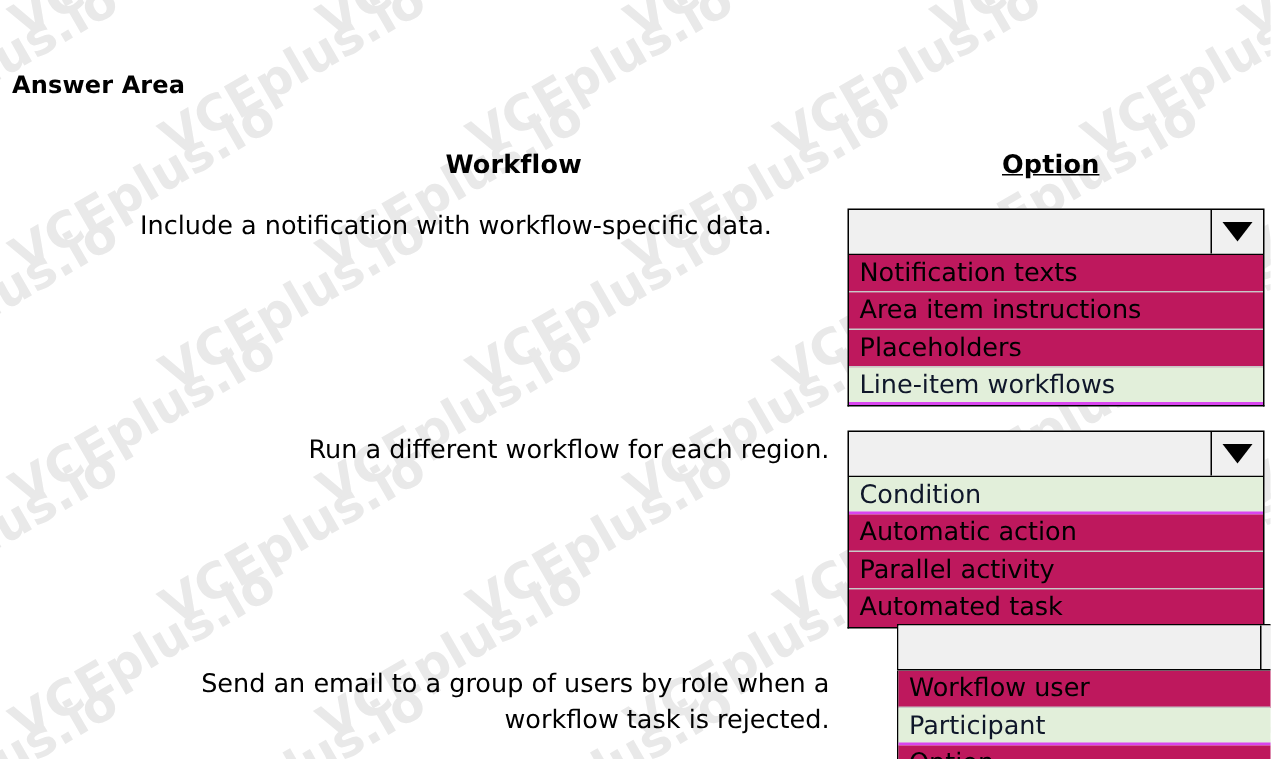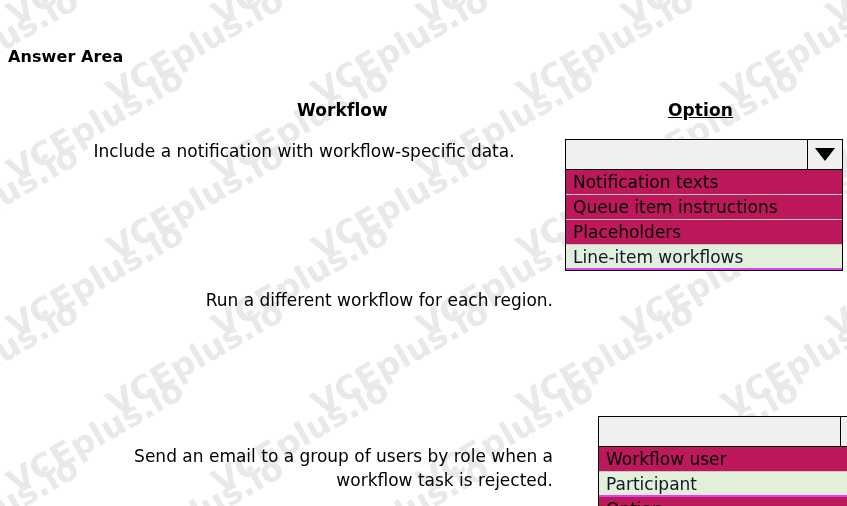--- a/index.html
+++ b/index.html
@@ -208,26 +208,40 @@
 
   <div class="dropdown-group" id="dropdown-group-1">
     <div class="dropdown-closed">
       <div class="dropdown-value"></div>
       <div class="dropdown-arrow-btn">
         <span class="arrow-glyph"></span>
       </div>
     </div>
     <div class="dropdown-list">
       <div class="dropdown-option">Notification texts</div>
-      <div class="dropdown-option">Queue item instructions</div>
+      <div class="dropdown-option">Area item instructions</div>
       <div class="dropdown-option">Placeholders</div>
       <div class="dropdown-option selected">Line-item workflows</div>
     </div>
   </div>
 
+  <div class="dropdown-group" id="dropdown-group-2">
+    <div class="dropdown-closed">
+      <div class="dropdown-value"></div>
+      <div class="dropdown-arrow-btn">
+        <span class="arrow-glyph"></span>
+      </div>
+    </div>
+    <div class="dropdown-list">
+      <div class="dropdown-option selected">Condition</div>
+      <div class="dropdown-option">Automatic action</div>
+      <div class="dropdown-option">Parallel activity</div>
+      <div class="dropdown-option">Automated task</div>
+    </div>
+  </div>
 
   <div class="dropdown-group" id="dropdown-group-3">
     <div class="dropdown-closed">
       <div class="dropdown-value"></div>
       <div class="dropdown-arrow-btn">
         <span class="arrow-glyph"></span>
       </div>
     </div>
     <div class="dropdown-list">
       <div class="dropdown-option">Workflow user</div>

